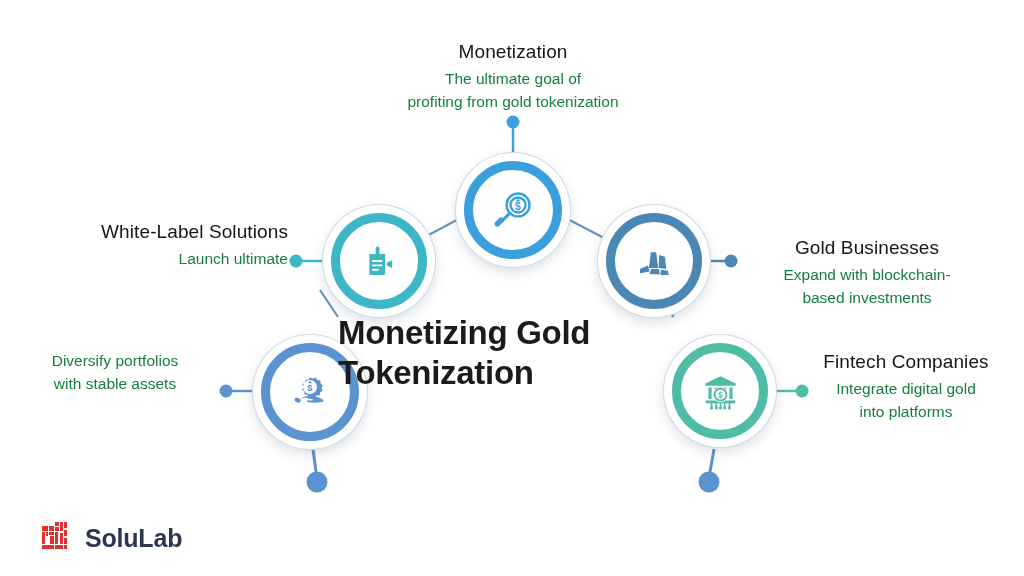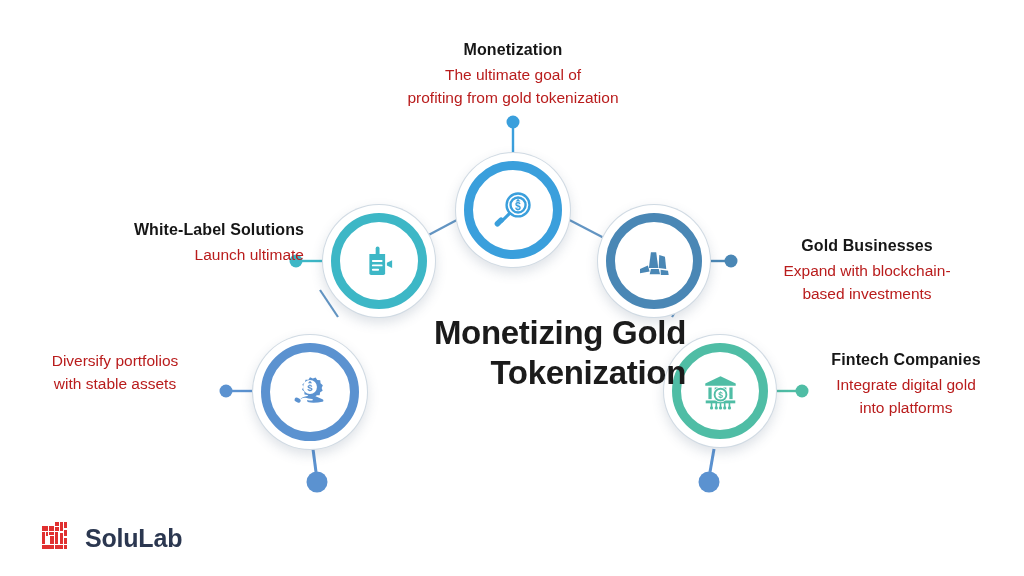--- a/index.html
+++ b/index.html
@@ -65,45 +65,45 @@
     align-items: center;
     justify-content: center;
   }
 
   
   .label-block {
     position: absolute;
     box-sizing: border-box;
   }
   .label-title {
-    font-weight: bold;
-    font-size: 16px;
+    font-weight: normal;
+    font-size: 19px;
     color: #161616;
     letter-spacing: 0.1px;
     line-height: 1.25;
     margin: 0 0 4px 0;
   }
   .label-desc {
     font-size: 15.5px;
-    color: #b91c1c;
+    color: #15803d;
     line-height: 1.48;
     margin: 0;
     font-weight: 400;
   }
   .ta-center { text-align: center; }
   .ta-right  { text-align: right;  }
   .ta-left   { text-align: left;   }
 
   
   #center-title {
     position: absolute;
     left: 338px;
     top: 313px;
     width: 348px;
-    text-align: right;
+    text-align: left;
     font-size: 33px;
     font-weight: bold;
     line-height: 1.22;
     color: #1b1b1b;
     letter-spacing: -0.3px;
   }
 
   
   #logo {
     position: absolute;
@@ -217,21 +217,21 @@
           <g stroke="#ffffff" stroke-width="2.2" stroke-linecap="round">
             <line x1="17" y1="24" x2="27" y2="24"></line>
             <line x1="17" y1="29" x2="27" y2="29"></line>
             <line x1="17" y1="34" x2="23" y2="34"></line>
           </g>
         </svg>
       </span>
     </div>
   </div>
 
-  <div class="label-block ta-right" style="left:56px; top:220px; width:248px;">
+  <div class="label-block ta-right" style="left:40px; top:220px; width:248px;">
     <p class="label-title">White-Label Solutions</p>
     <p class="label-desc">Launch ultimate</p>
   </div>
 
   <div class="node" style="left:597px; top:204px; width:114px; height:114px;">
     <div class="ring-outer"></div>
     <div class="ring-thick" style="left:9px; top:9px; width:96px; height:96px; border:9px solid #4a87b5;"></div>
     <div class="inner-disc" style="left:19px; top:19px; width:76px; height:76px;">
       <span class="icon-wrap">
         <svg width="42" height="42" viewBox="0 0 48 48" xmlns="http://www.w3.org/2000/svg">

